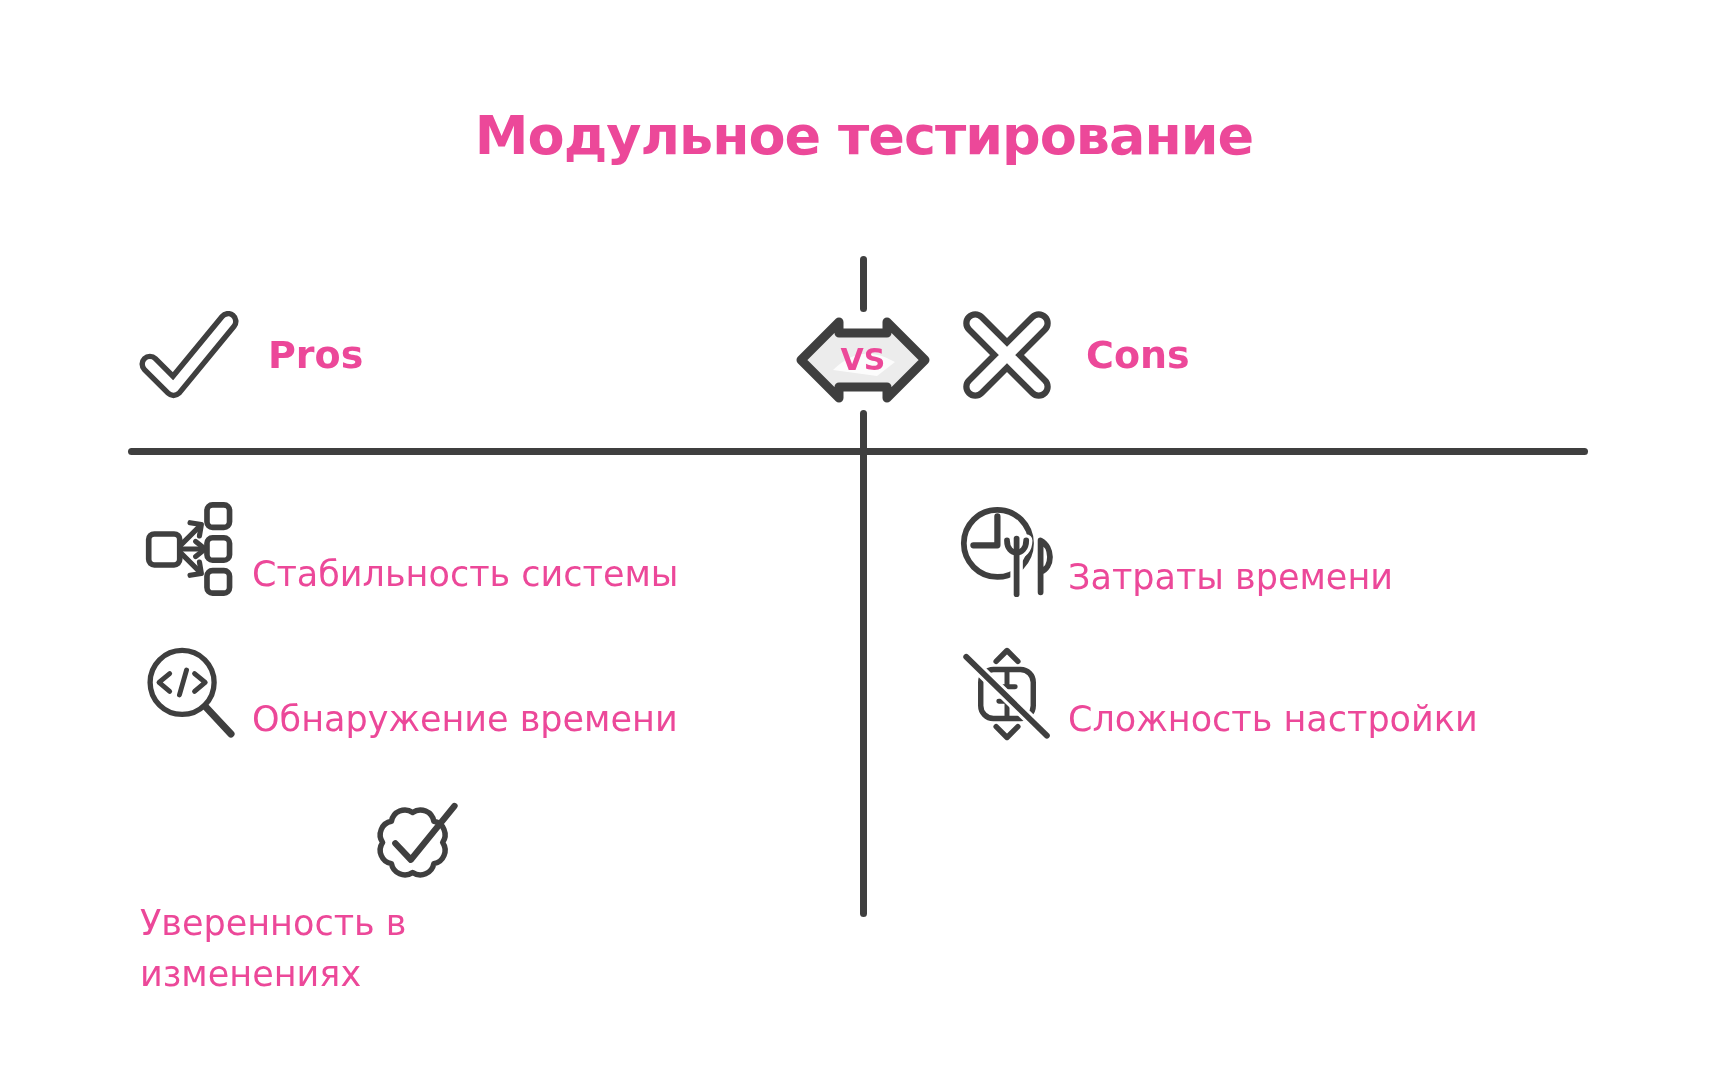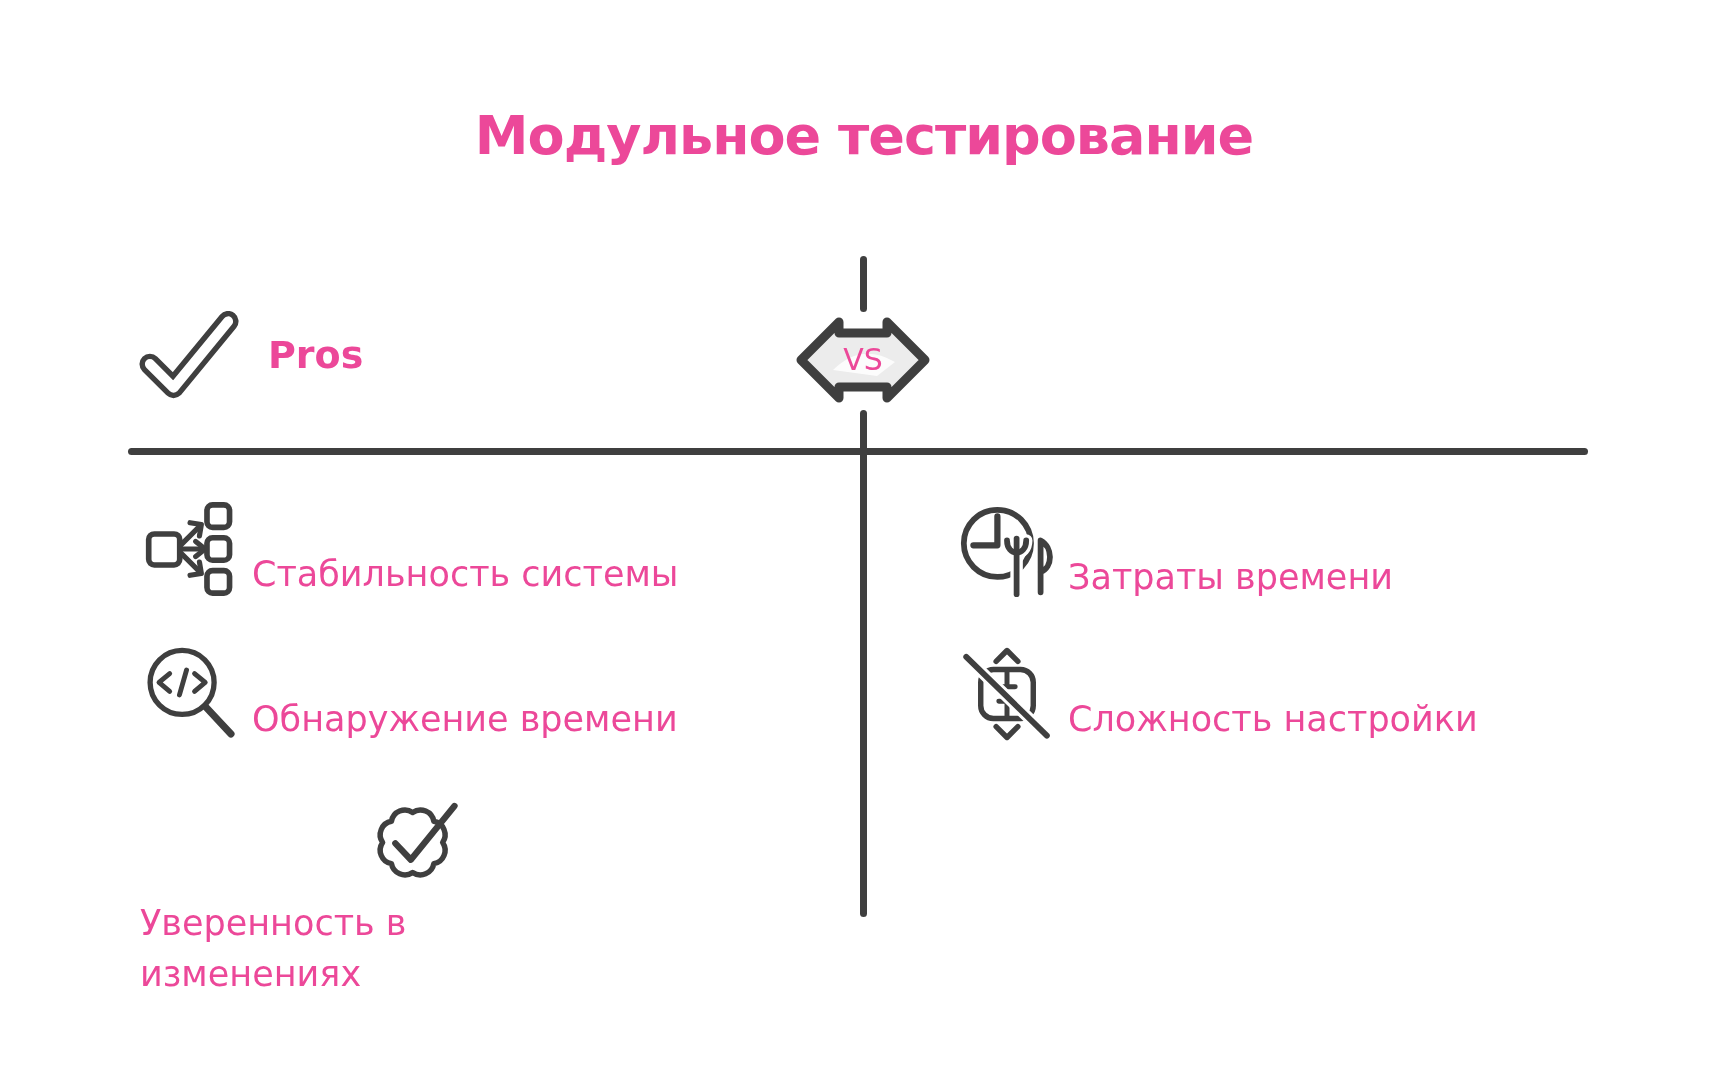--- a/index.html
+++ b/index.html
@@ -16,21 +16,21 @@
   .line { position:absolute; background:#3f3f3f; border-radius:4px; }
   .divider-h { left:128px; top:448px; width:1460px; height:7px; }
   .divider-v-dash { left:860px; top:256px; width:7px; height:56px; }
   .divider-v { left:860px; top:410px; width:7px; height:507px; }
   
   .vs-badge { position:absolute; left:795px; top:302px; width:136px; height:116px; z-index:3; }
   .vs-badge svg { position:absolute; left:0; top:0; }
   .vs-label {
     position:absolute; left:0; top:0; width:136px; height:116px;
     display:flex; align-items:center; justify-content:center;
-    font-size:30px; font-weight:normal; padding-bottom:2px; box-sizing:border-box;
+    font-size:30px; font-weight:bold; padding-bottom:2px; box-sizing:border-box;
   }
   
   .col-header { position:absolute; display:flex; align-items:center; gap:28px; height:104px; }
   .pros-header { left:138px; top:303px; }
   .cons-header { left:956px; top:303px; }
   .hdr-icon { width:102px; height:102px; display:flex; align-items:center; justify-content:center; flex:0 0 auto; }
   .hdr-label { font-size:38px; font-weight:bold; }
   
   .item { position:absolute; display:flex; align-items:flex-end; gap:10px; height:100px; }
   .icon-box { width:102px; height:102px; display:flex; align-items:center; justify-content:center; flex:0 0 auto; }
@@ -65,20 +65,29 @@
   <div class="col-header pros-header">
     <span class="hdr-icon">
       <svg width="100" height="88" viewBox="0 0 110 96">
         <path d="M12 58 L38 84 L98 11" fill="none" stroke="#3f3f3f" stroke-width="23" stroke-linecap="round" stroke-linejoin="round"></path>
         <path d="M12 58 L38 84 L98 11" fill="none" stroke="#ffffff" stroke-width="11" stroke-linecap="round" stroke-linejoin="round"></path>
       </svg>
     </span>
     <span class="hdr-label">Pros</span>
   </div>
 
+  <div class="col-header cons-header">
+    <span class="hdr-icon">
+      <svg width="100" height="100" viewBox="0 0 104 104">
+        <path d="M19 19 L85 85 M85 19 L19 85" fill="none" stroke="#3f3f3f" stroke-width="25" stroke-linecap="round" stroke-linejoin="round"></path>
+        <path d="M19 19 L85 85 M85 19 L19 85" fill="none" stroke="#ffffff" stroke-width="12" stroke-linecap="round" stroke-linejoin="round"></path>
+      </svg>
+    </span>
+    <span class="hdr-label">Cons</span>
+  </div>
 
   <div class="item pros-item-1">
     <span class="icon-box">
       <svg width="94" height="94" viewBox="0 0 100 100" fill="none" stroke="#3f3f3f" stroke-linecap="round" stroke-linejoin="round">
         <rect x="5" y="34" width="33" height="33" rx="6" stroke-width="6"></rect>
         <path d="M38 47 L58 27" stroke-width="5.5"></path>
         <path d="M49 22 L61 24 L59 36" stroke-width="5.5"></path>
         <path d="M40 50 L62 50" stroke-width="5.5"></path>
         <path d="M55 42 L65 50 L55 58" stroke-width="5.5"></path>
         <path d="M38 53 L58 73" stroke-width="5.5"></path>

